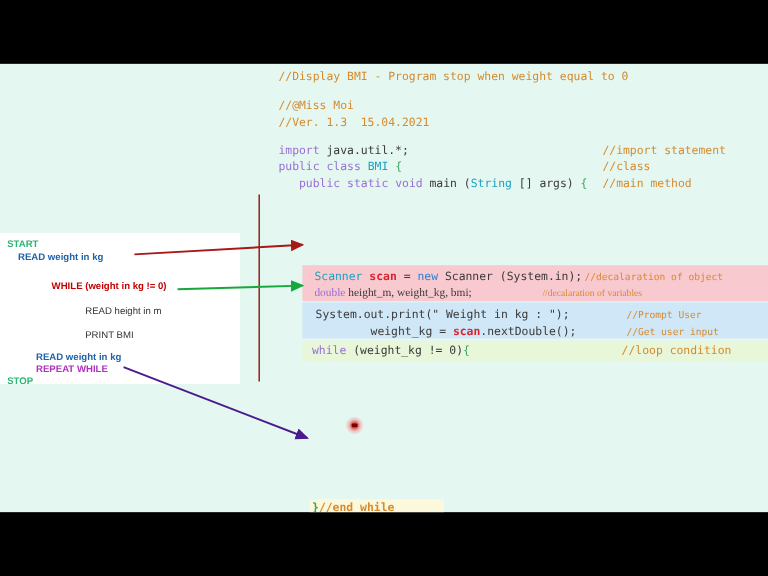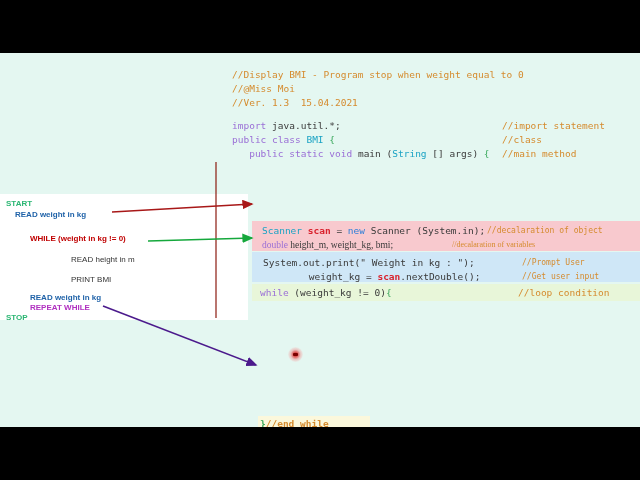--- a/index.html
+++ b/index.html
@@ -87,36 +87,36 @@
     width: 112px; height: 15px;
     background: #fbf8dc;
     z-index: 1;
   }
 
   
   #pseudo-panel {
     position: absolute;
     left: 0;
     top: 141px;
-    width: 248px;
+    width: 200px;
     height: 126px;
     background: #ffffff;
     z-index: 5;
     font-family: "Liberation Sans", sans-serif;
   }
   .pline {
     position: absolute;
     white-space: pre;
     font-family: "Liberation Sans", sans-serif;
     font-size: 8px;
     line-height: 10px;
   }
   .p-start { color: #2bb673; font-weight: bold; font-size: 8px; }
   .p-read  { color: #1f62a8; font-weight: bold; font-size: 8px; }
-  .p-while { color: #c00000; font-weight: bold; font-size: 8px; }
+  .p-while { color: #c00000; font-weight: bold; font-size: 8px; margin-left: 13px; }
   .p-body  { color: #333333; font-weight: normal; font-size: 8px; padding-left: 41px; }
   .p-rep   { color: #b030c0; font-weight: bold; font-size: 8px; }
 
   
   #overlay {
     position: absolute;
     left: 0; top: 0;
     width: 640px; height: 374px;
     z-index: 20;
     pointer-events: none;
@@ -154,21 +154,21 @@
 
   <div id="slide">
 
     <div class="band" id="band-pink"></div>
     <div class="band" id="band-blue"></div>
     <div class="band" id="band-green"></div>
     <div id="band-yellow"></div>
 
     <div id="code">
 
-      <div class="cline" style="top:14px;">
+      <div class="cline" style="top:4px;">
         <span class="code-text t-cmt">//Display BMI - Program stop when weight equal to 0</span>
       </div>
       <div class="cline" style="top:28px;">
         <span class="code-text t-cmt">//@Miss Moi</span>
       </div>
       <div class="cline" style="top:42px;">
         <span class="code-text t-cmt">//Ver. 1.3  15.04.2021</span>
       </div>
 
       <div class="cline" style="top:65px;">

